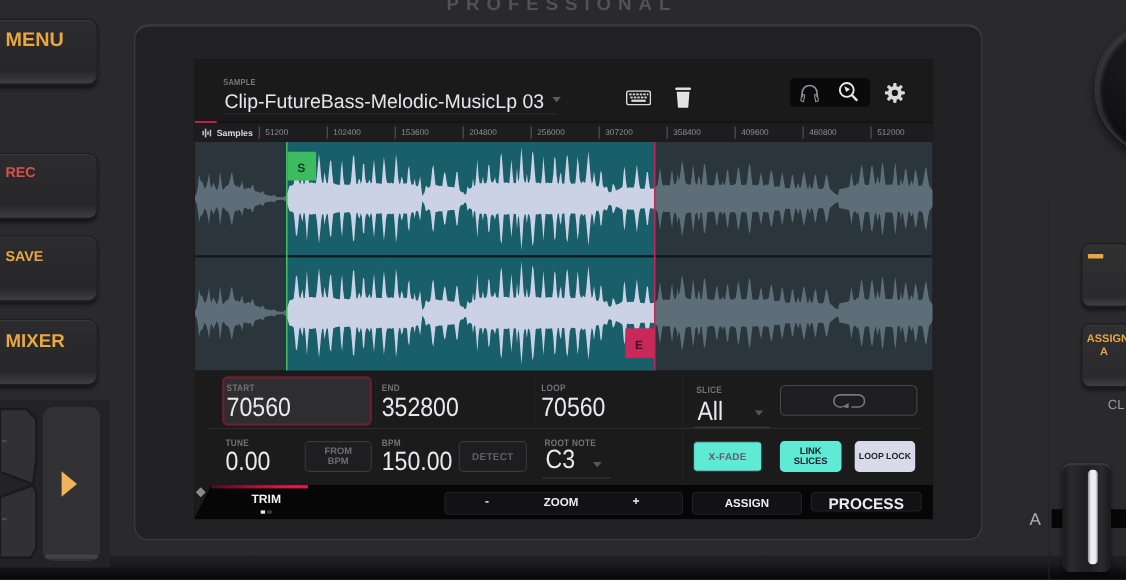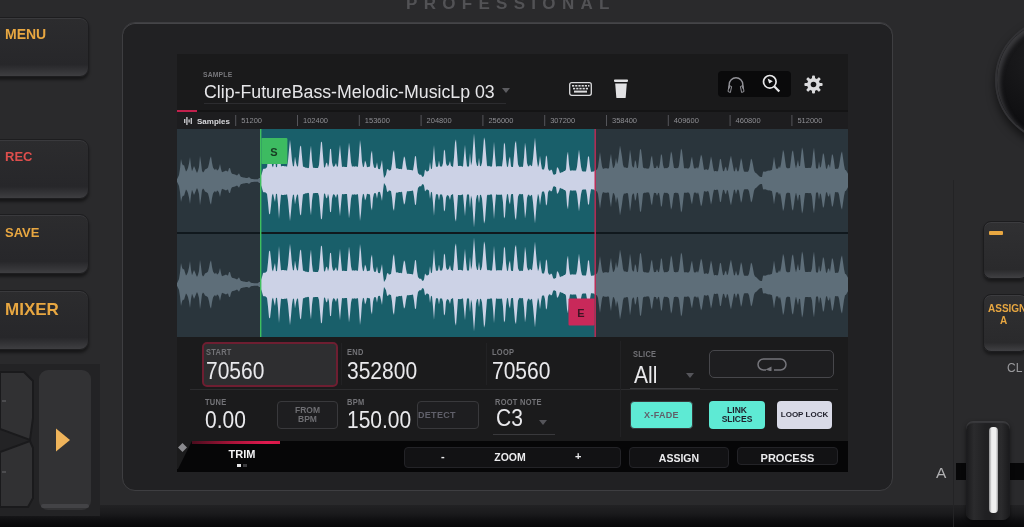--- a/index.html
+++ b/index.html
@@ -10,21 +10,21 @@
   .val{font-size:24px;color:#e9e9ec;transform:scaleX(0.875);transform-origin:left top;white-space:nowrap;font-weight:400;}
 </style></head>
 <body>
 <div id="stage">
 
   <div class="abs" style="left:406px;top:-4px;width:230px;height:18px;color:#525255;font-size:17px;font-weight:bold;letter-spacing:6.3px;line-height:15px;">PROFESSIONAL</div>
 
   <div class="abs" style="left:0;top:505px;width:1024px;height:22px;background:linear-gradient(to bottom,#222224 0%,#1a1a1c 40%,#0e0e10 70%,#070708 100%);"></div>
 
   <div class="abs" style="left:-18px;top:17px;width:107px;height:60px;background:linear-gradient(to bottom,#2c2c2e,#27272a 80%,#3e3e41);border-radius:9px;border:1px solid #1d1d1f;box-shadow:0 3px 3px rgba(0,0,0,.45), inset 0 1px 0 #3a3a3d;"></div>
-  <div class="abs" style="left:5px;top:26px;font-size:14px;font-weight:bold;color:#e8a741;">MENU</div>
+  <div class="abs" style="left:5px;top:26px;font-size:18px;font-weight:bold;color:#e8a741;">MENU</div>
 
   <div class="abs" style="left:-18px;top:139px;width:107px;height:60px;background:linear-gradient(to bottom,#2c2c2e,#27272a 80%,#3e3e41);border-radius:9px;border:1px solid #1d1d1f;box-shadow:0 3px 3px rgba(0,0,0,.45), inset 0 1px 0 #3a3a3d;"></div>
   <div class="abs" style="left:5px;top:149px;font-size:13px;font-weight:bold;color:#de4e4c;">REC</div>
 
   <div class="abs" style="left:-18px;top:214px;width:107px;height:60px;background:linear-gradient(to bottom,#2c2c2e,#27272a 80%,#3e3e41);border-radius:9px;border:1px solid #1d1d1f;box-shadow:0 3px 3px rgba(0,0,0,.45), inset 0 1px 0 #3a3a3d;"></div>
   <div class="abs" style="left:5px;top:225px;font-size:13px;font-weight:bold;color:#e8a741;">SAVE</div>
 
   <div class="abs" style="left:-18px;top:290px;width:107px;height:60px;background:linear-gradient(to bottom,#2c2c2e,#27272a 80%,#3e3e41);border-radius:9px;border:1px solid #1d1d1f;box-shadow:0 3px 3px rgba(0,0,0,.45), inset 0 1px 0 #3a3a3d;"></div>
   <div class="abs" style="left:5px;top:300px;font-size:17px;font-weight:bold;color:#e8a741;">MIXER</div>
 
@@ -207,21 +207,21 @@
       </svg>
 
       <div class="abs lbl" style="left:28px;top:59.7px;">TUNE</div>
       <div class="abs val" style="left:28px;top:68.5px;">0.00</div>
 
       <div class="abs" style="left:100px;top:63.5px;width:61px;height:28px;border:1px solid #39393c;border-radius:4px;background:#1e1e20;color:#6e6e72;font-size:8.5px;font-weight:bold;text-align:center;line-height:9.5px;padding-top:4px;">FROM<br>BPM</div>
 
       <div class="abs lbl" style="left:170px;top:59.7px;">BPM</div>
       <div class="abs val" style="left:170px;top:68.5px;">150.00</div>
 
-      <div class="abs" style="left:240px;top:63.5px;width:62px;height:28px;border:1px solid #39393c;border-radius:4px;background:#1e1e20;color:#60606a;font-size:9px;font-weight:bold;text-align:left;line-height:26px;letter-spacing:.3px;">DETECT</div>
+      <div class="abs" style="left:240px;top:63.5px;width:62px;height:28px;border:1px solid #39393c;border-radius:4px;background:#1e1e20;color:#60606a;font-size:9px;font-weight:bold;text-align:center;line-height:26px;letter-spacing:.3px;">DETECT</div>
 
       <div class="abs lbl" style="left:318px;top:59.7px;">ROOT NOTE</div>
       <div class="abs val" style="left:319px;top:67px;">C3</div>
       <svg class="abs" style="left:362px;top:82.5px;" width="8" height="5">
           <polygon points="0,0 8,0 4,5" fill="#55555a"></polygon>
         </svg>
       <div class="abs" style="left:316px;top:97px;width:62px;height:1px;background:#39393c;"></div>
 
       <div class="abs" style="left:453px;top:63.5px;width:63px;height:28px;border:1px solid #39393c;border-radius:4px;background:#5eead4;color:#60606a;font-size:9px;font-weight:bold;text-align:center;line-height:26px;letter-spacing:.3px;">X-FADE</div>
 
@@ -241,15 +241,15 @@
     <div class="abs" style="left:35px;top:394px;width:60px;text-align:center;font-size:11px;font-weight:bold;color:#f2f2f4;">TRIM</div>
     <div class="abs" style="left:60px;top:409.5px;width:3.5px;height:3.5px;background:#e8e8ea;"></div>
     <div class="abs" style="left:66px;top:409.5px;width:3.5px;height:3.5px;background:#3c3c3f;"></div>
 
     <div class="abs" style="left:227px;top:393px;width:217px;height:21px;background:#121214;border:1px solid #232327;border-radius:4px;"></div>
     <div class="abs" style="left:264px;top:396px;font-size:11px;font-weight:bold;color:#ececee;">-</div>
     <div class="abs" style="left:303px;top:397px;width:60px;text-align:center;font-size:10.5px;font-weight:bold;color:#ececee;">ZOOM</div>
     <div class="abs" style="left:398px;top:395.5px;font-size:11px;font-weight:bold;color:#ececee;">+</div>
 
     <div class="abs" style="left:452px;top:393px;width:100px;height:21px;background:#121214;border:1px solid #232327;border-radius:4px;text-align:center;font-size:10.5px;font-weight:bold;color:#ececee;line-height:20px;">ASSIGN</div>
-    <div class="abs" style="left:560px;top:393px;width:101px;height:18px;background:#121214;border:1px solid #232327;border-radius:4px;text-align:center;font-size:11px;font-weight:bold;color:#ececee;line-height:20px;">PROCESS</div>
+    <div class="abs" style="left:560px;top:393px;width:101px;height:18px;background:#121214;border:1px solid #232327;border-radius:4px;text-align:center;font-size:14px;font-weight:bold;color:#ececee;line-height:20px;">PROCESS</div>
   </div>
 </div>
 
 </body></html>

